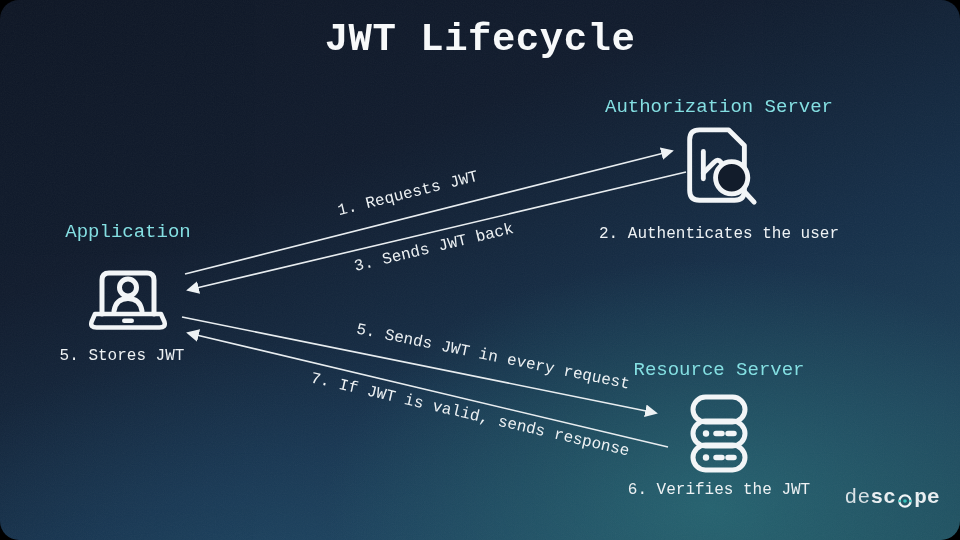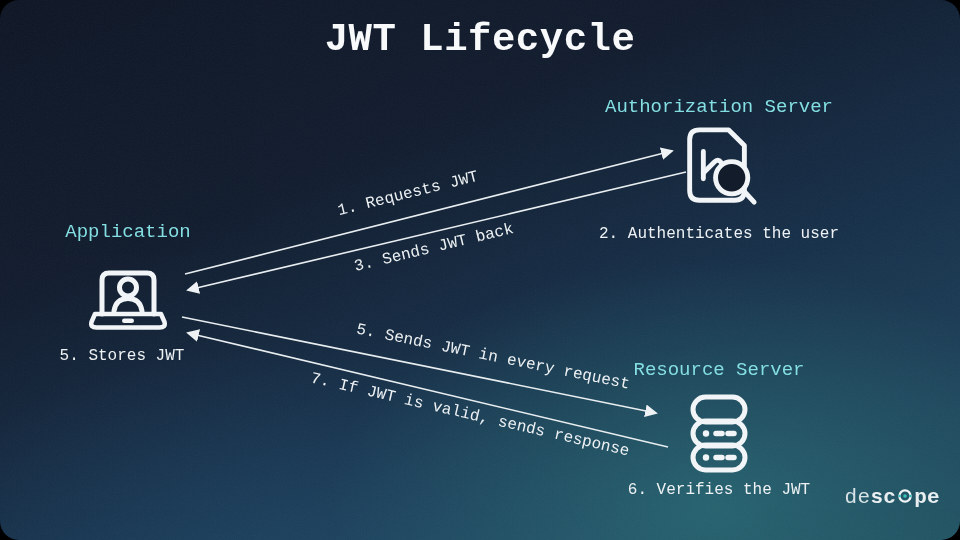--- a/index.html
+++ b/index.html
@@ -30,21 +30,21 @@
   .lines { position:absolute; inset:0; pointer-events:none; }
   .arrow-label {
     position:absolute; color:#edf1f3; font-size:16px; white-space:nowrap;
     transform-origin:center;
   }
   .al-1 { left:408px; top:194px; transform:translate(-50%,-50%) rotate(-14deg); }
   .al-3 { left:434px; top:248px; transform:translate(-50%,-50%) rotate(-13.5deg); }
   .al-5 { left:493px; top:357px; transform:translate(-50%,-50%) rotate(11.5deg); }
   .al-7 { left:470px; top:415px; transform:translate(-50%,-50%) rotate(13deg); }
   .logo {
-    position:absolute; right:20px; top:486px; display:flex; align-items:flex-start;
+    position:absolute; right:20px; top:486px; display:flex; align-items:flex-end;
     color:#e9eef1; font-size:21px; letter-spacing:.3px;
   }
   .logo .lt-reg  { font-weight:400; opacity:.92; }
   .logo .lt-bold { font-weight:700; }
   .logo svg { margin:2px 1px 0 1px; display:block; }
 </style>
 </head>
 <body>
 
 <div class="canvas">

